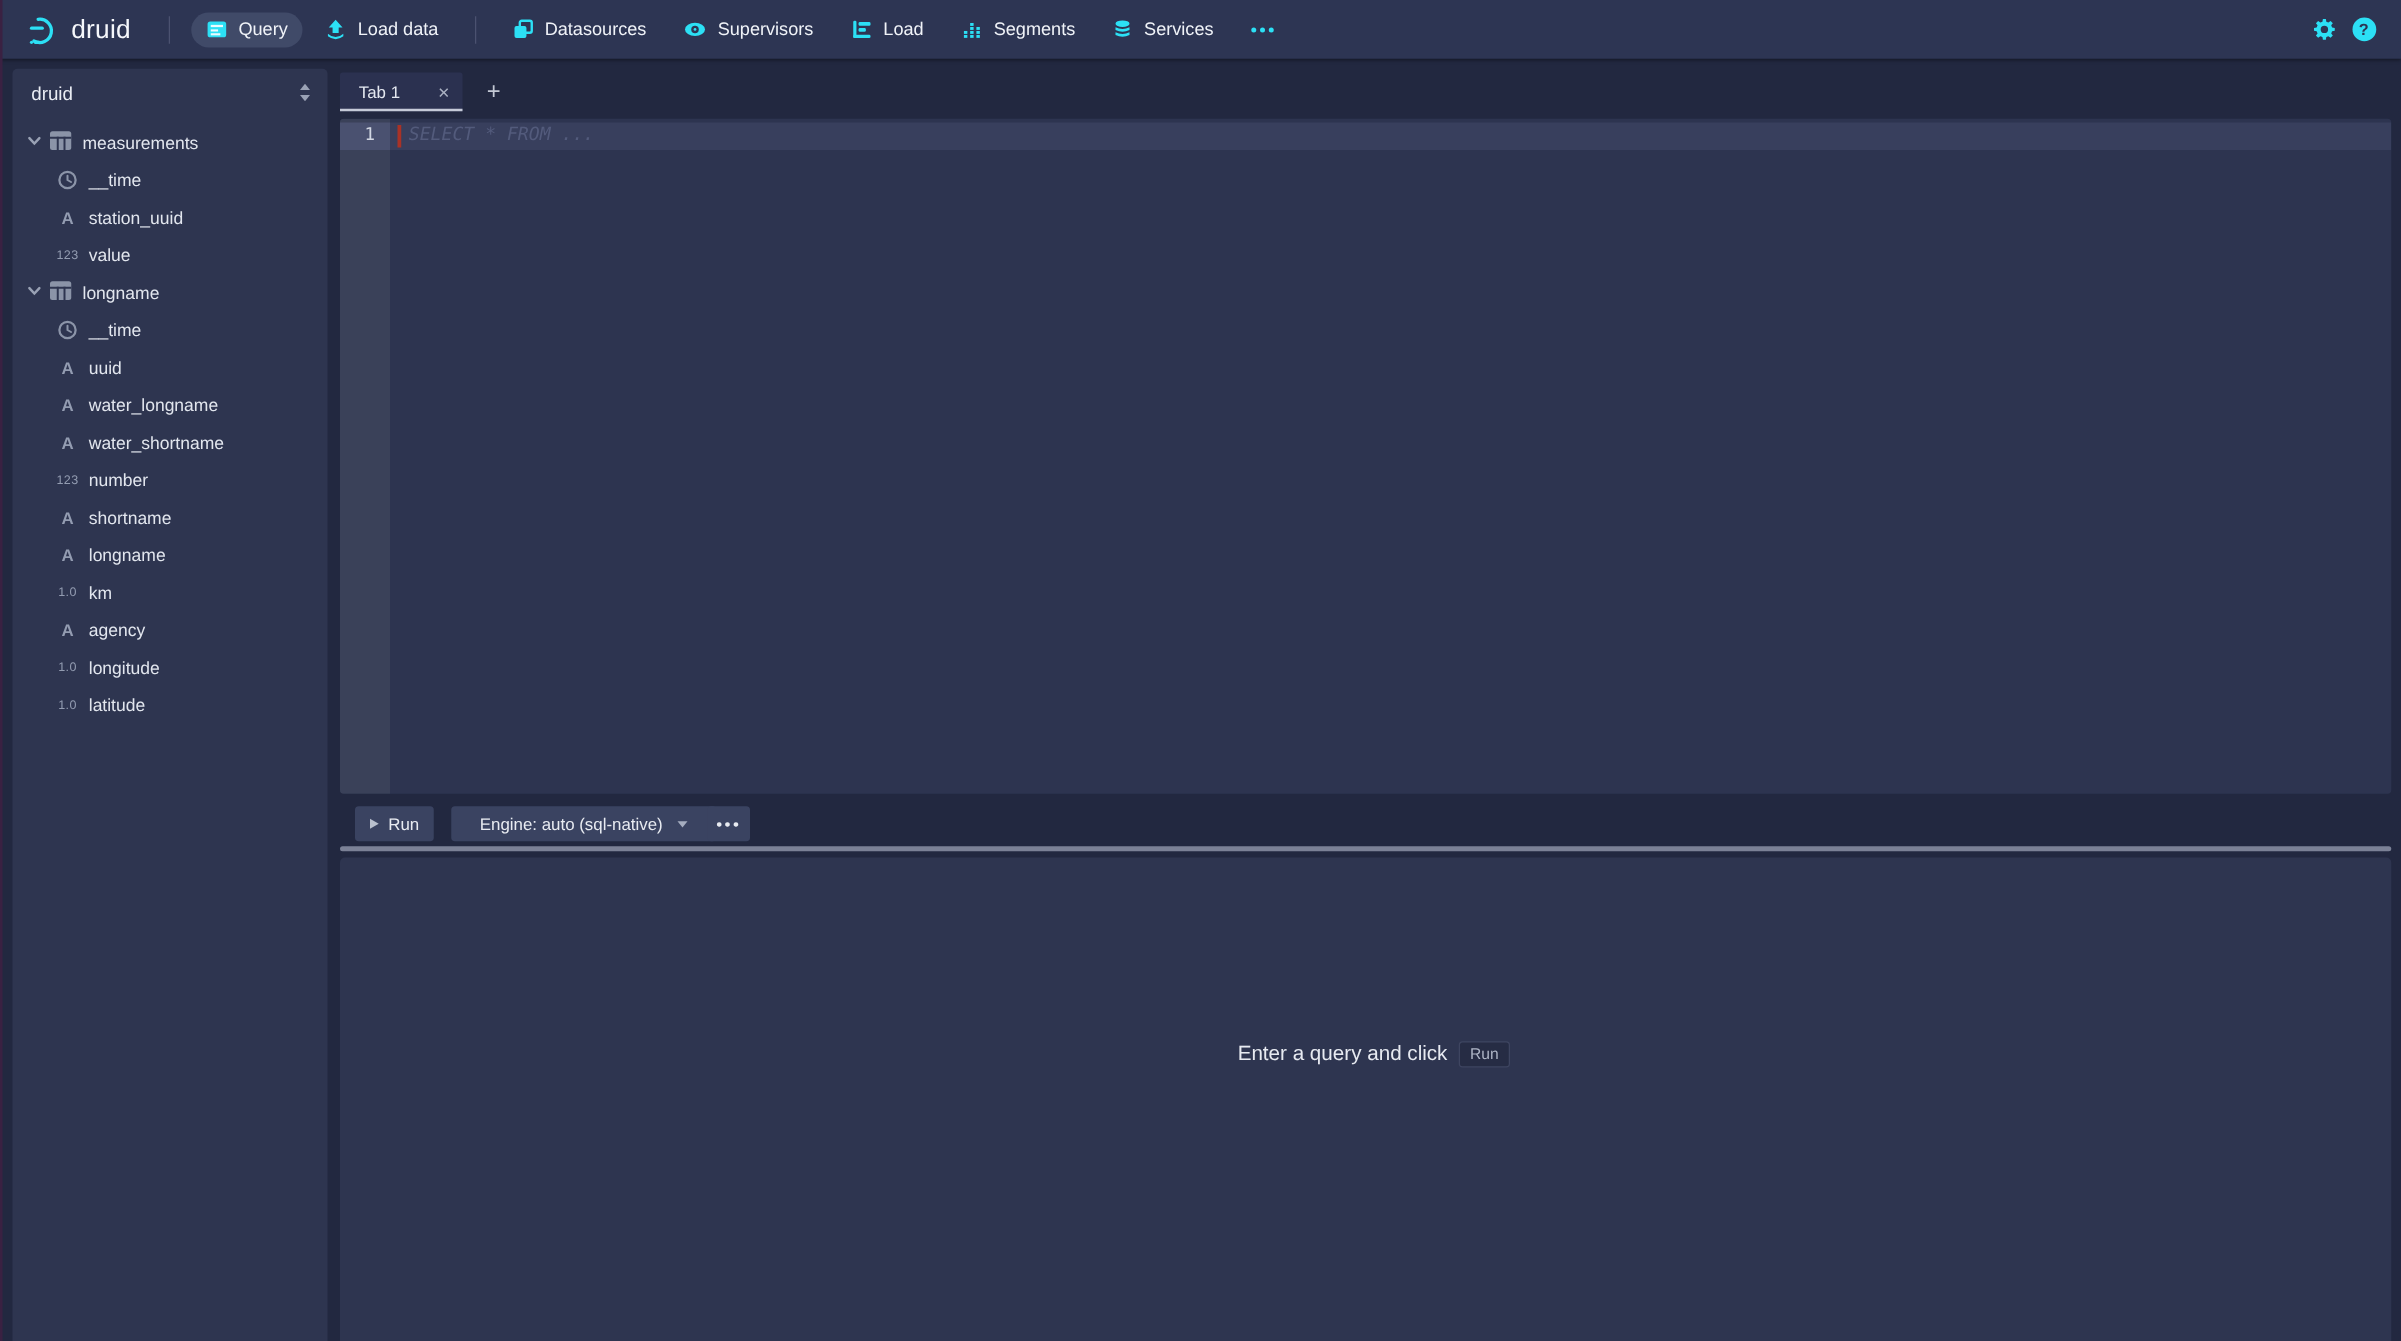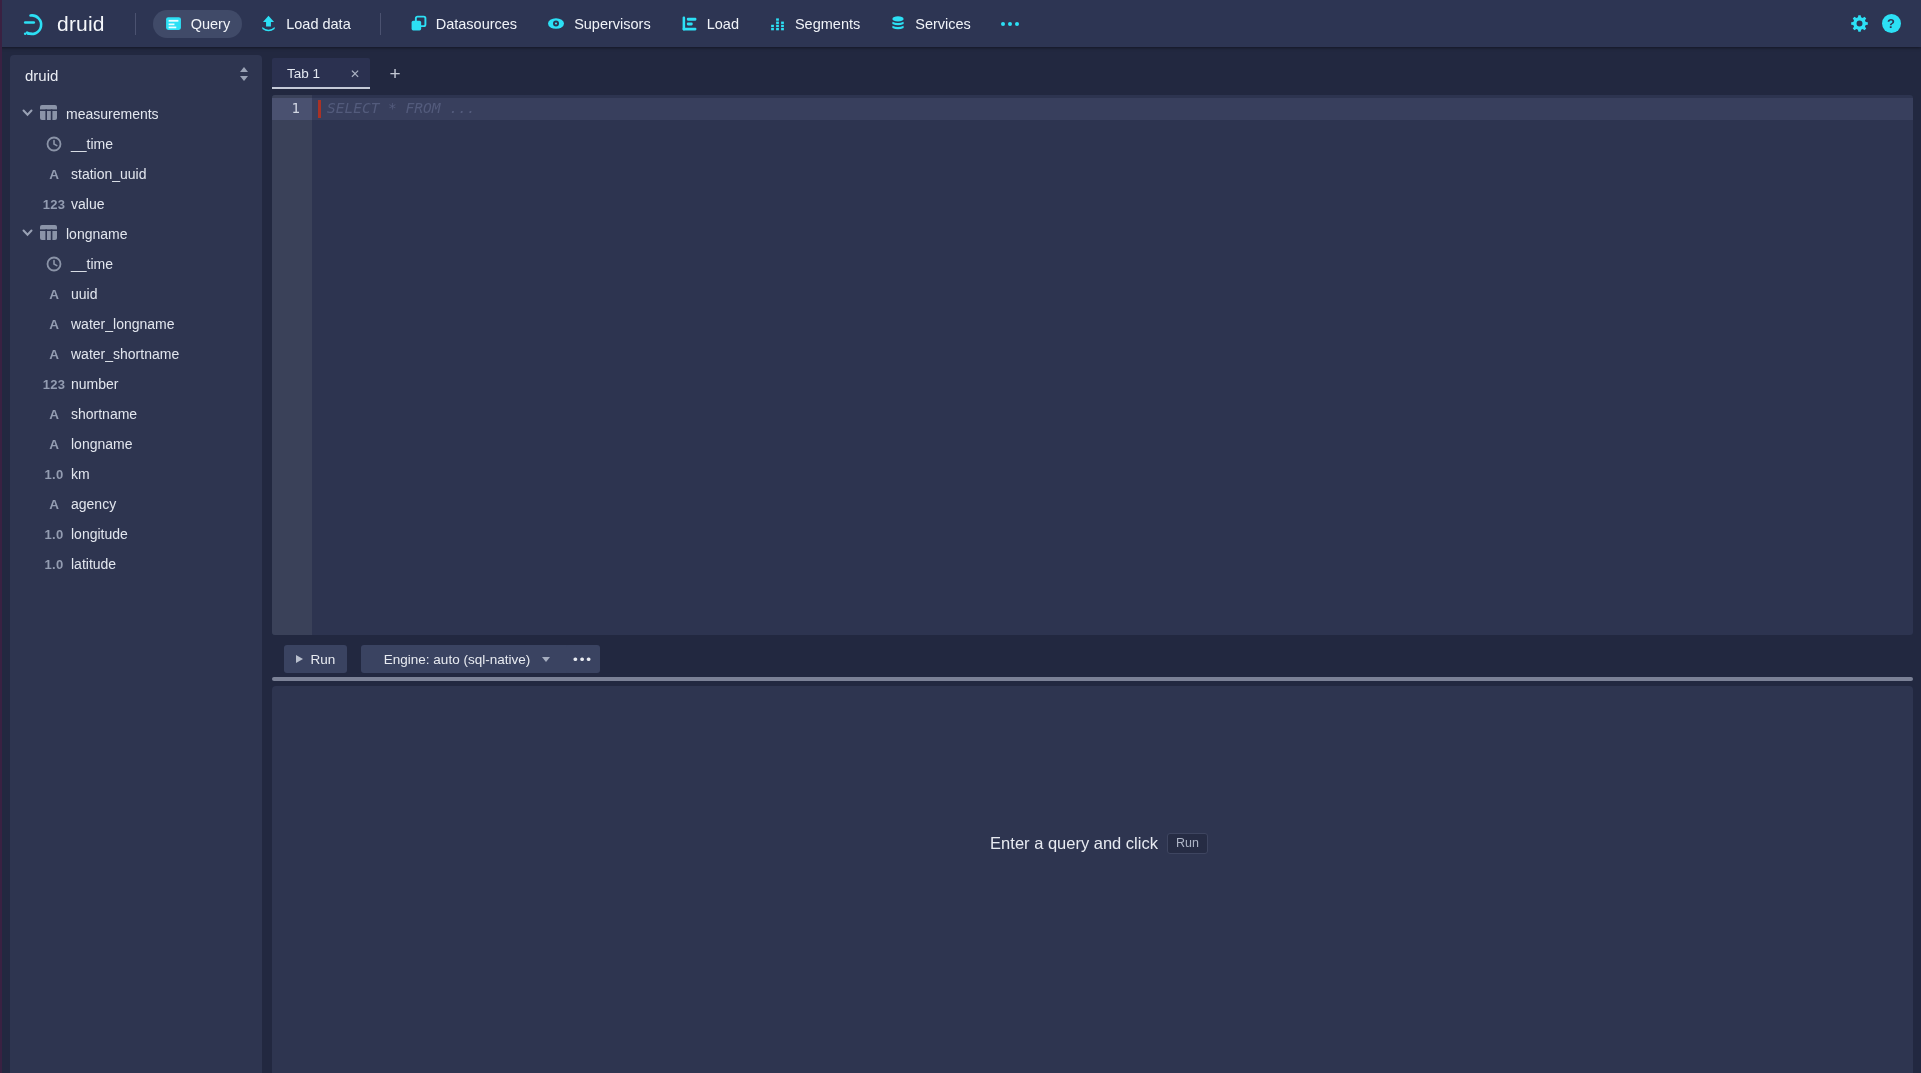--- a/index.html
+++ b/index.html
@@ -60,21 +60,21 @@
     position:relative; height:30px; display:flex; align-items:center;
     cursor:pointer; font-size:14px; color:#e2e6ee;
   }
   .tree-row .chev { position:absolute; left:12px; top:10px; }
   .tree-row .g-icon { position:absolute; left:29px; top:5px; }
   .tree-row .g-label { position:absolute; left:56px; }
   .tree-row .c-icon { position:absolute; left:33px; top:5px; width:22px; height:20px;
     display:flex; align-items:center; justify-content:center; }
   .tree-row .c-label { position:absolute; left:61px; }
   .glyph-str { font-size:13.5px; font-weight:bold; color:#939cb1; }
-  .glyph-num { font-size:13px; font-weight:bold; color:#939cb1; letter-spacing:.3px; }
+  .glyph-num { font-size:10px; font-weight:normal; color:#939cb1; letter-spacing:.3px; }
 
   
   .content { position:absolute; left:272px; right:8px; top:0; bottom:0; }
 
   .tabbar { position:absolute; left:0; top:11px; height:31px; display:flex; align-items:stretch; }
   .tab {
     position:relative; width:98px; background:#2b3150; border-radius:2px 2px 0 0;
     display:flex; align-items:center; cursor:pointer;
     font-size:13.5px; color:#e4e8f0;
   }

